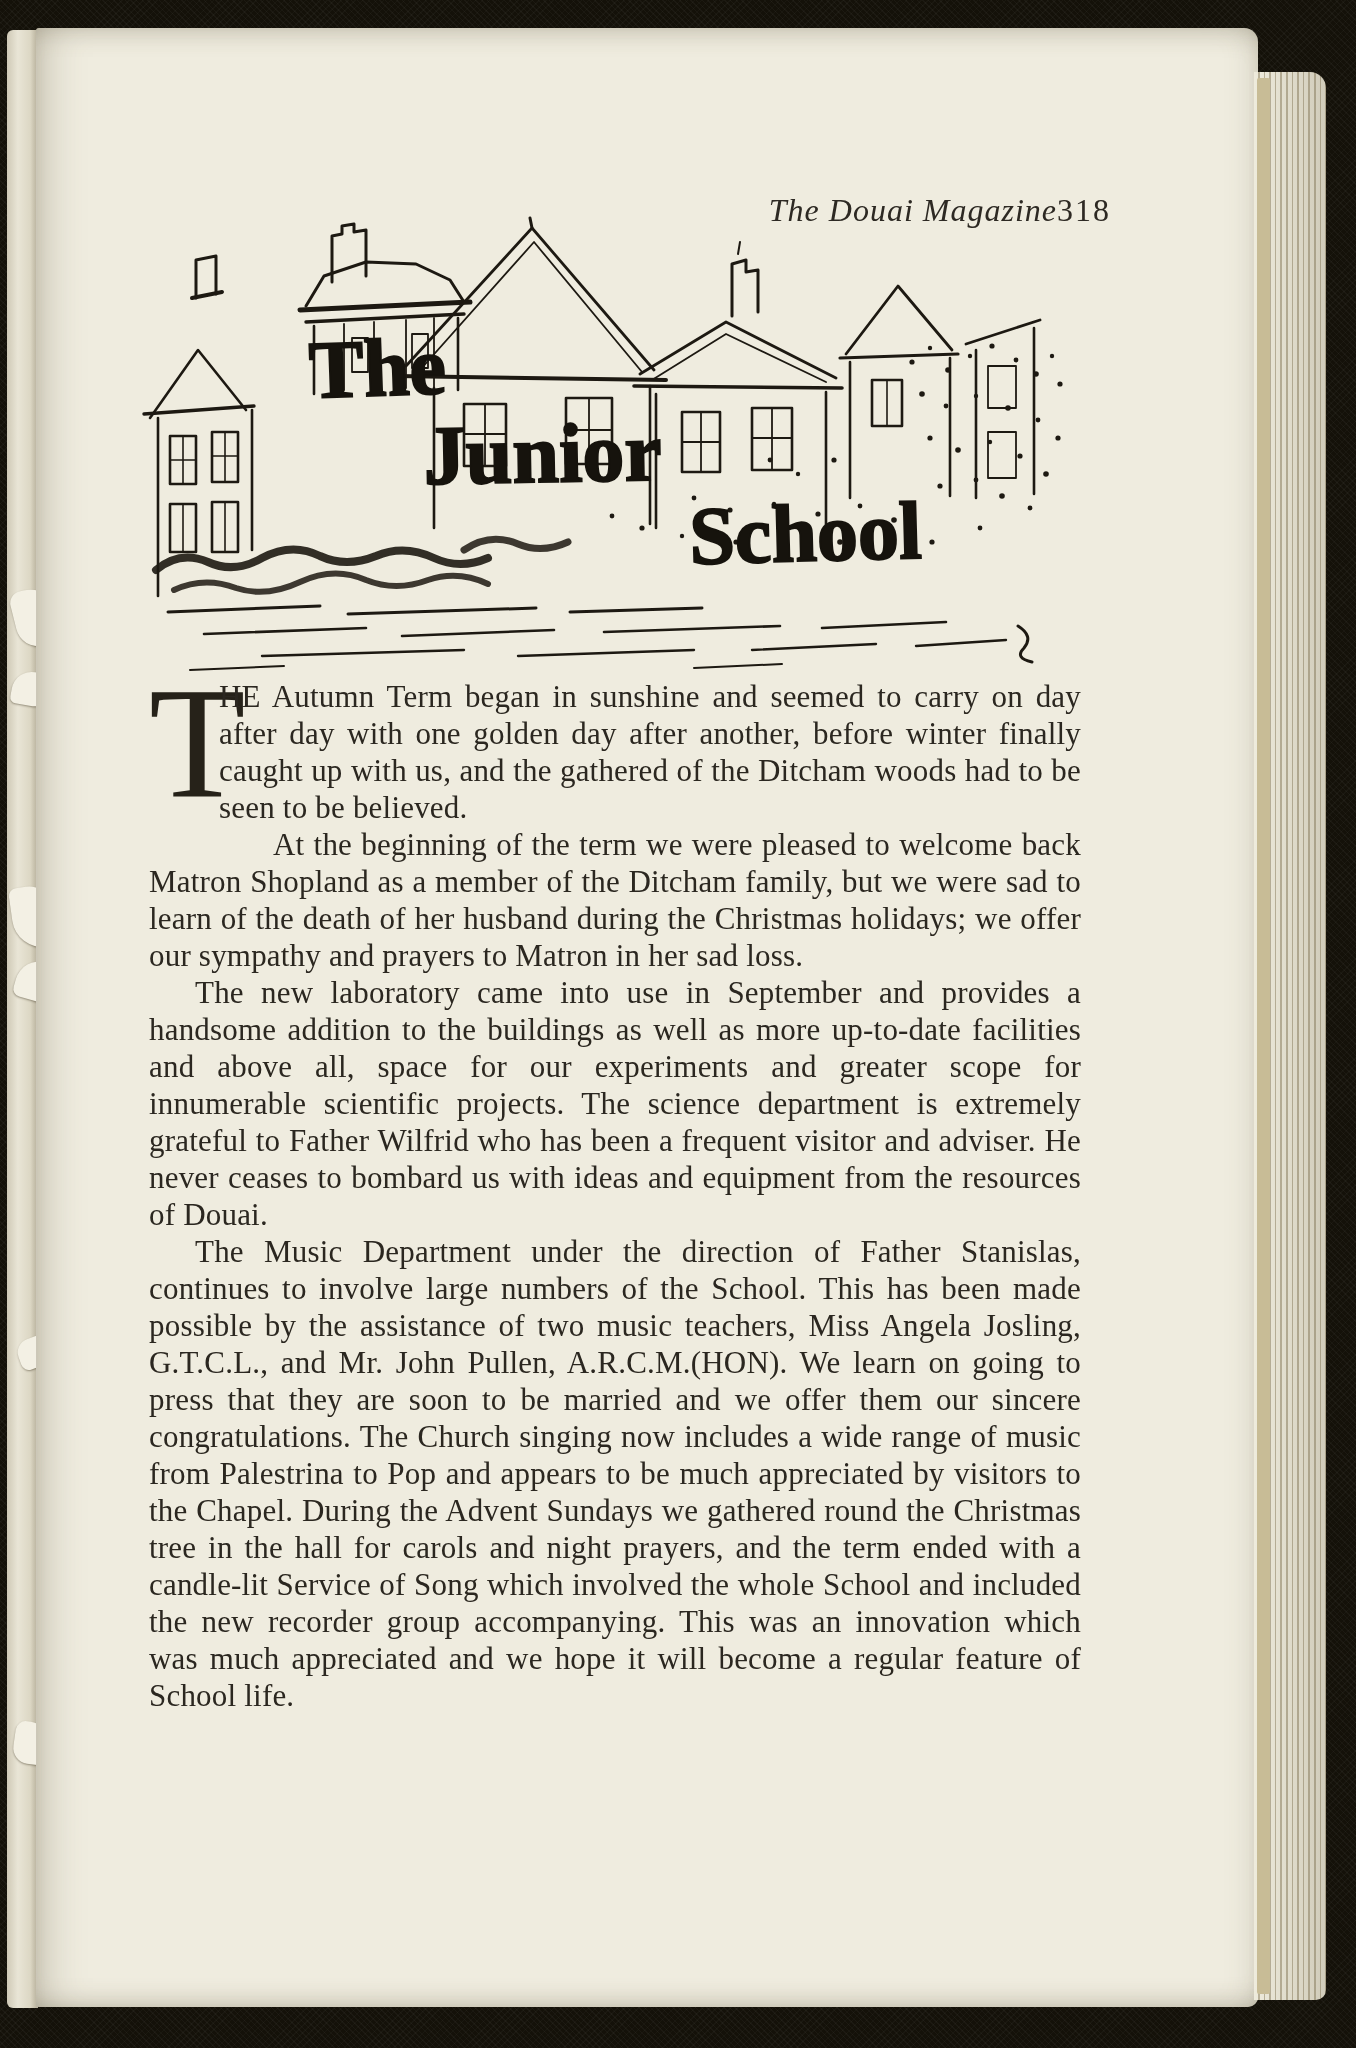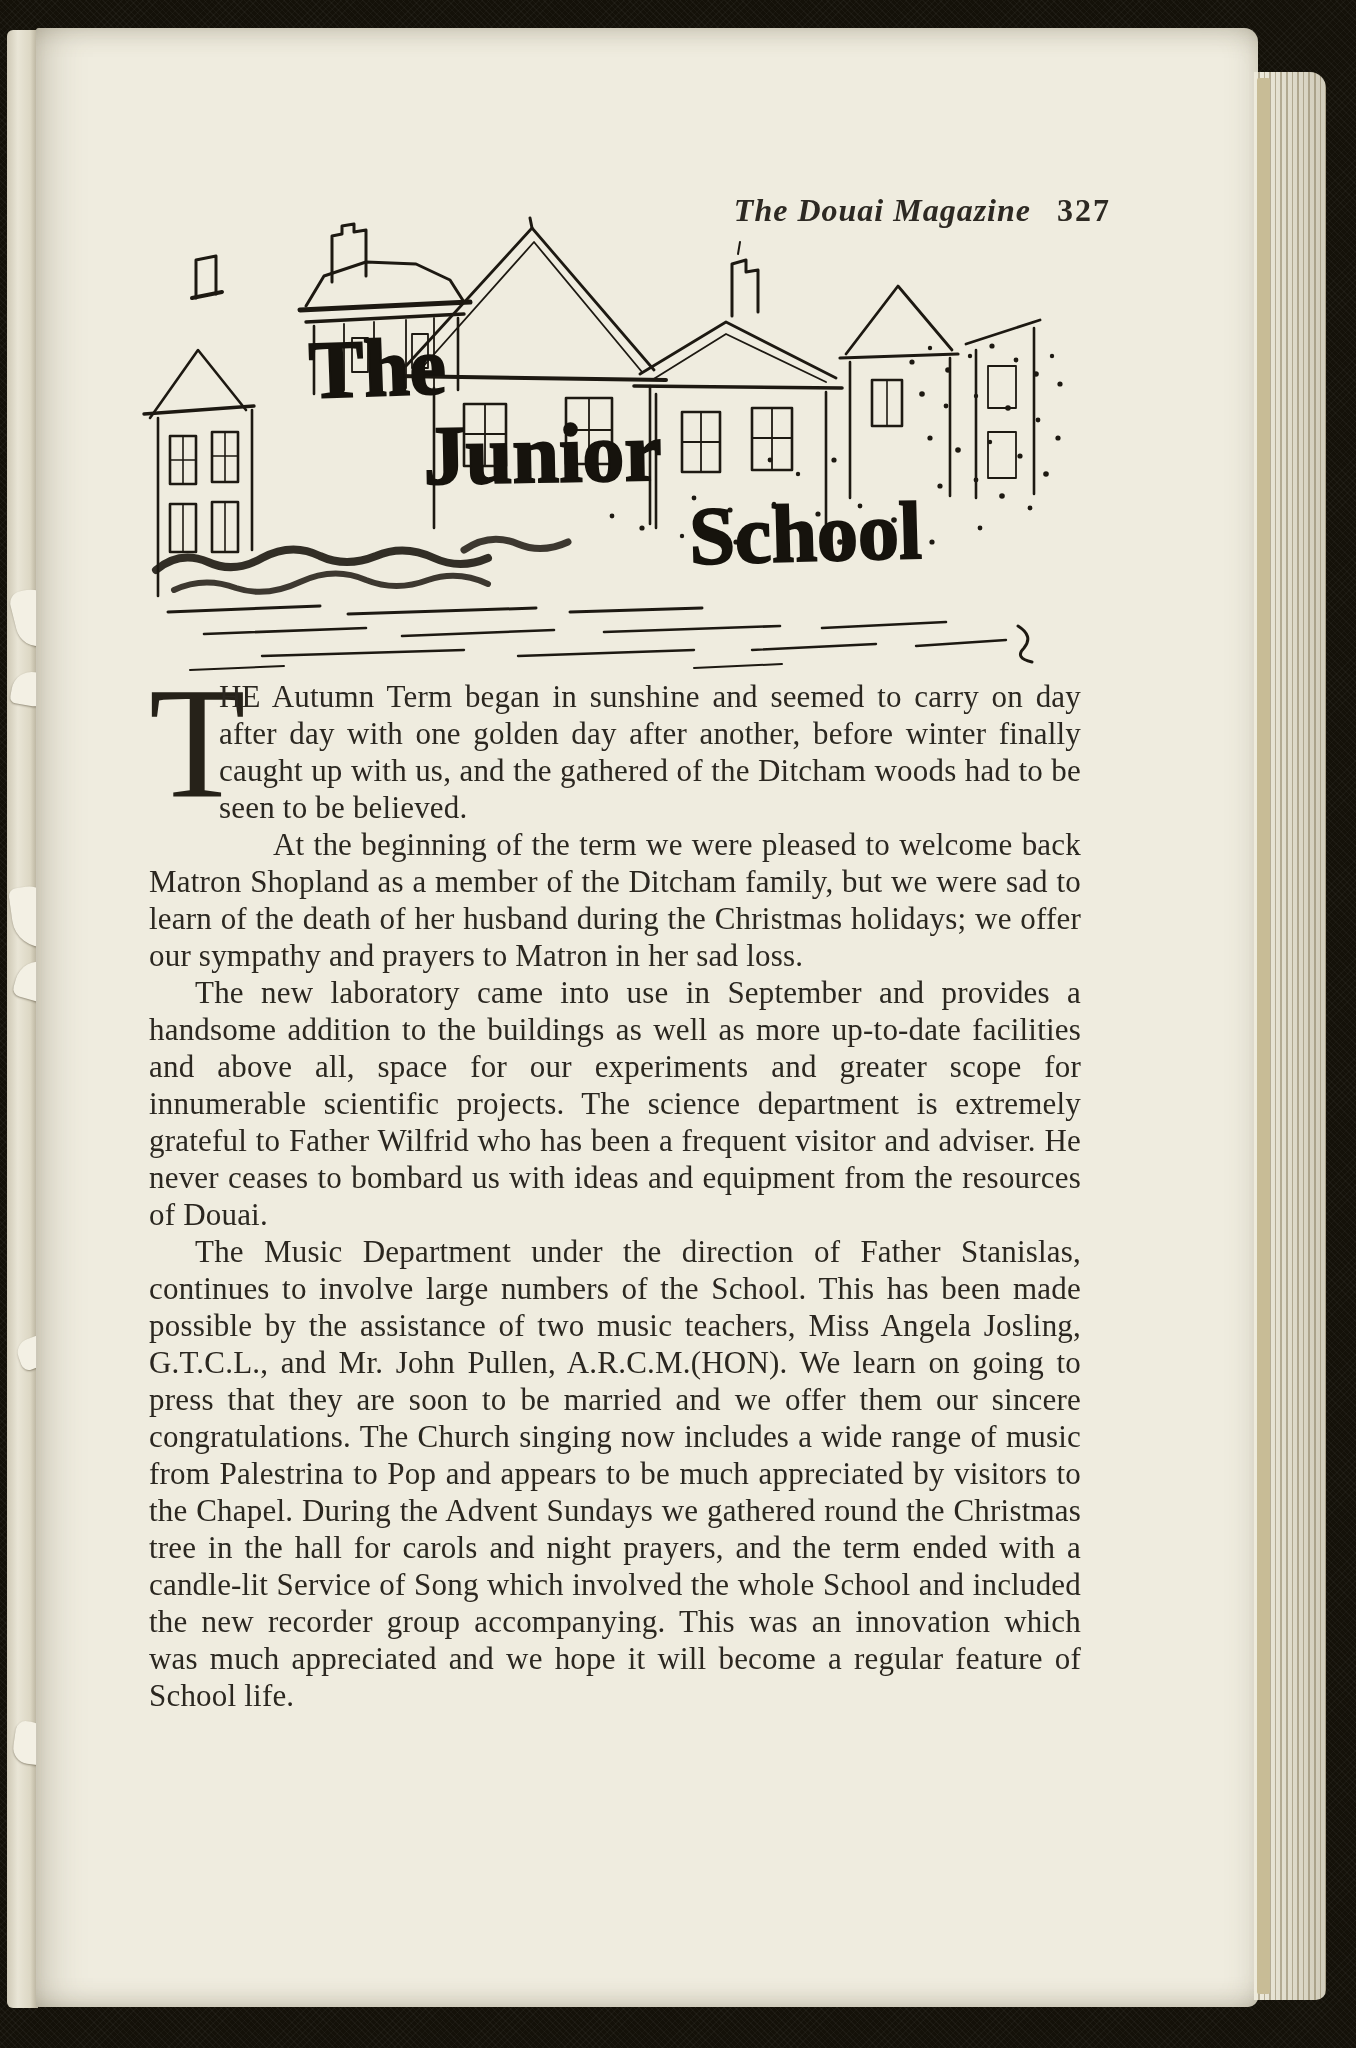--- a/index.html
+++ b/index.html
@@ -26,22 +26,22 @@
                inset 0 -20px 30px -22px rgba(95,85,60,.30);}
   
   .edge-stack{position:absolute;left:1254px;top:72px;width:72px;height:1928px;
     border-radius:0 16px 10px 0;
     background:
       linear-gradient(90deg, rgba(120,110,85,.0) 0, rgba(120,110,85,.25) 100%),
       repeating-linear-gradient(90deg,#eeebdc 0 4px,#b9b199 4px 5.6px);}
   .edge-tan{position:absolute;left:1257px;top:78px;width:13px;height:1916px;
     background:#c8bc96;border-radius:2px;}
   
-  .page-header{position:absolute;top:192px;right:245px;display:flex;align-items:baseline;gap:26px;
-    color:#2d2923;font-weight:bold;}
+  .page-header{position:absolute;top:192px;right:245px;display:flex;align-items:baseline;
+    color:#2d2923;}
   .journal-title{font-style:italic;font-size:32px;letter-spacing:1px;}
   .page-number{font-size:32px;letter-spacing:2px;}
   
   .illustration{position:absolute;left:134px;top:198px;width:940px;height:478px;}
   .illustration svg{width:100%;height:100%;}
   
   .article{position:absolute;left:149px;top:678px;width:932px;
     font-size:31px;line-height:37px;color:#2b2720;text-align:justify;
     letter-spacing:.2px;}
   .article p{margin:0;}
@@ -63,21 +63,21 @@
   <div class="tear" style="left:16px;top:962px;width:50px;height:40px;border-radius:24px 10px 20px 8px;transform:rotate(16deg);"></div>
   <div class="tear" style="left:18px;top:1338px;width:30px;height:30px;border-radius:14px 6px 12px 8px;transform:rotate(-20deg);"></div>
   <div class="tear" style="left:14px;top:1722px;width:34px;height:42px;border-radius:10px 20px 6px 16px;transform:rotate(8deg);"></div>
 
   <div class="page"></div>
   <div class="edge-stack"></div>
   <div class="edge-tan"></div>
 
   <div class="page-header">
     <span class="journal-title">The Douai Magazine</span>
-    <span class="page-number">327</span>
+    <span class="page-number">318</span>
   </div>
 
   <div class="illustration">
     <svg viewBox="0 0 940 478" xmlns="http://www.w3.org/2000/svg">
       <g stroke="#1d1912" fill="none" stroke-width="2.6" stroke-linecap="round" stroke-linejoin="round">
 
         <path d="M62,100 L62,62 L82,58 L82,96" stroke-width="3"></path>
         <path d="M58,100 L88,94" stroke-width="4"></path>
         <path d="M16,220 L64,152 L112,212"></path>
         <path d="M10,216 L120,208" stroke-width="3.4"></path>

